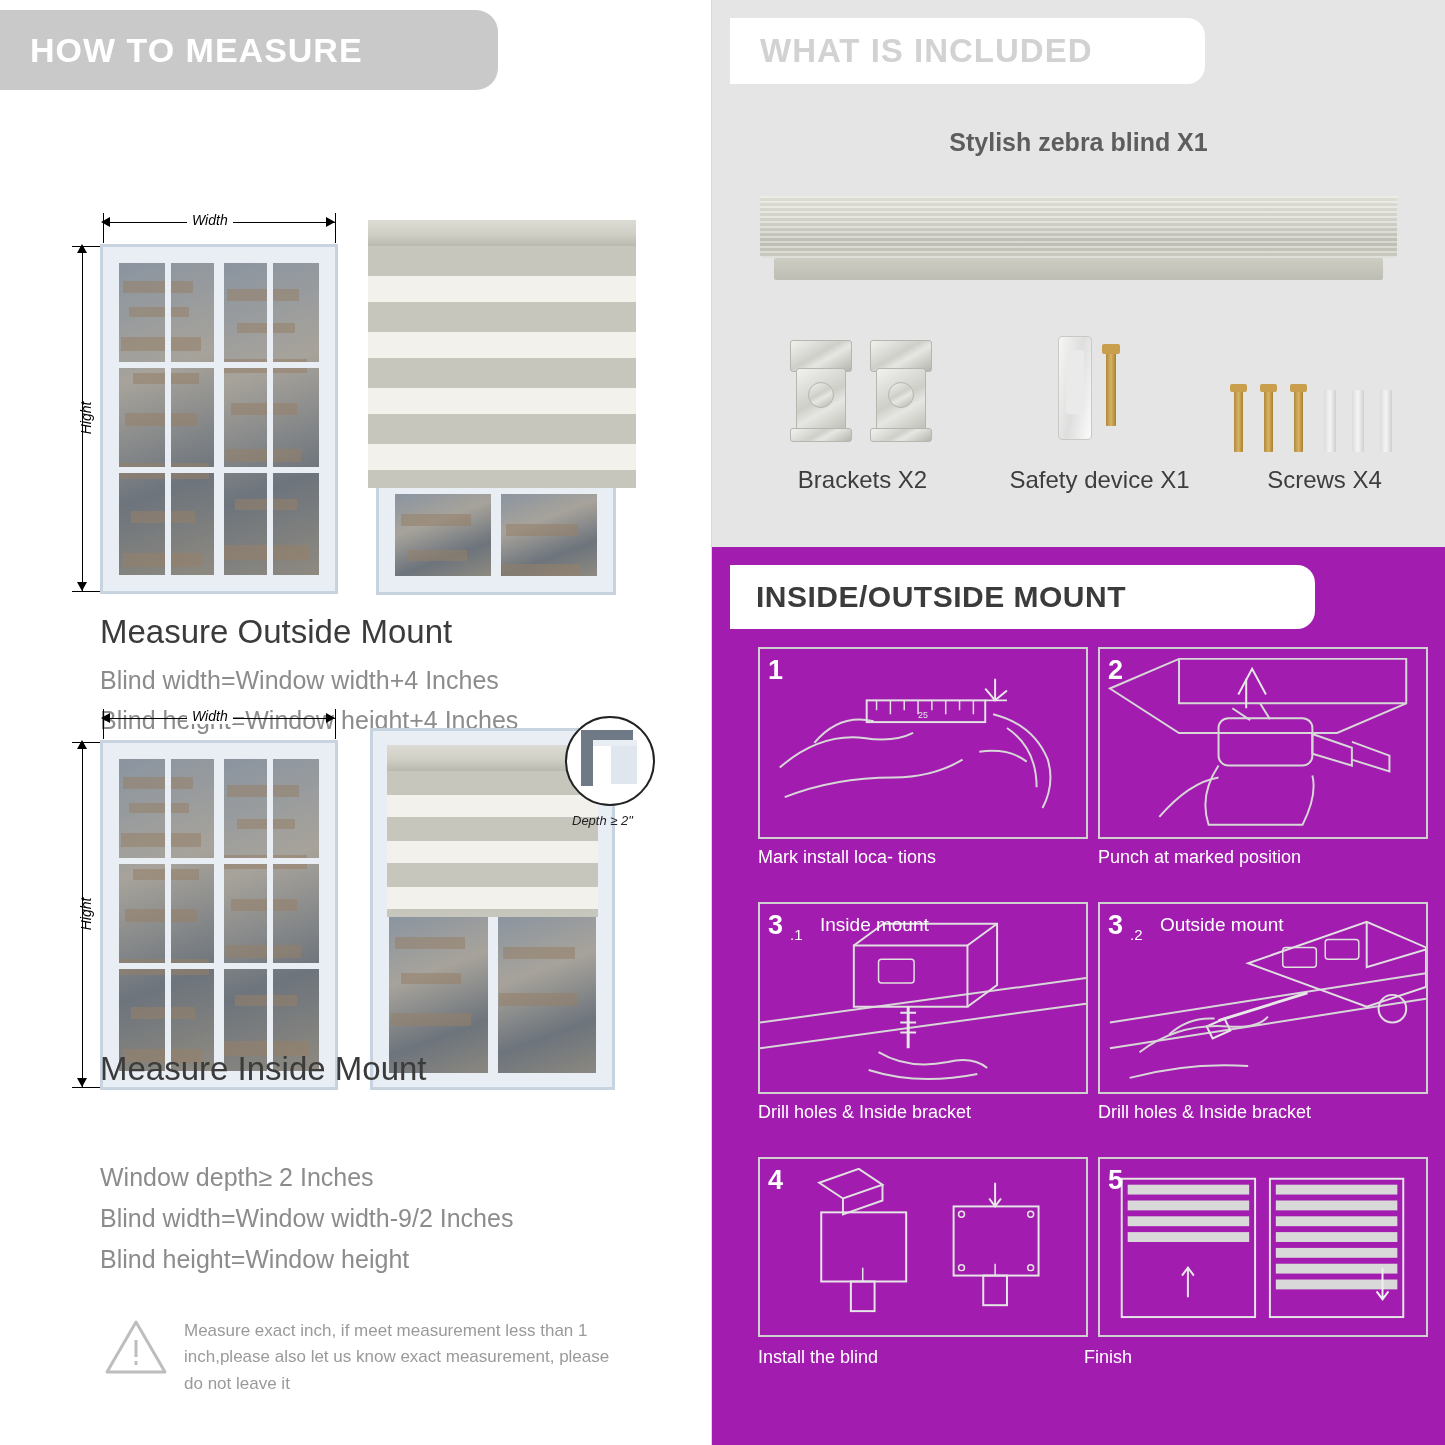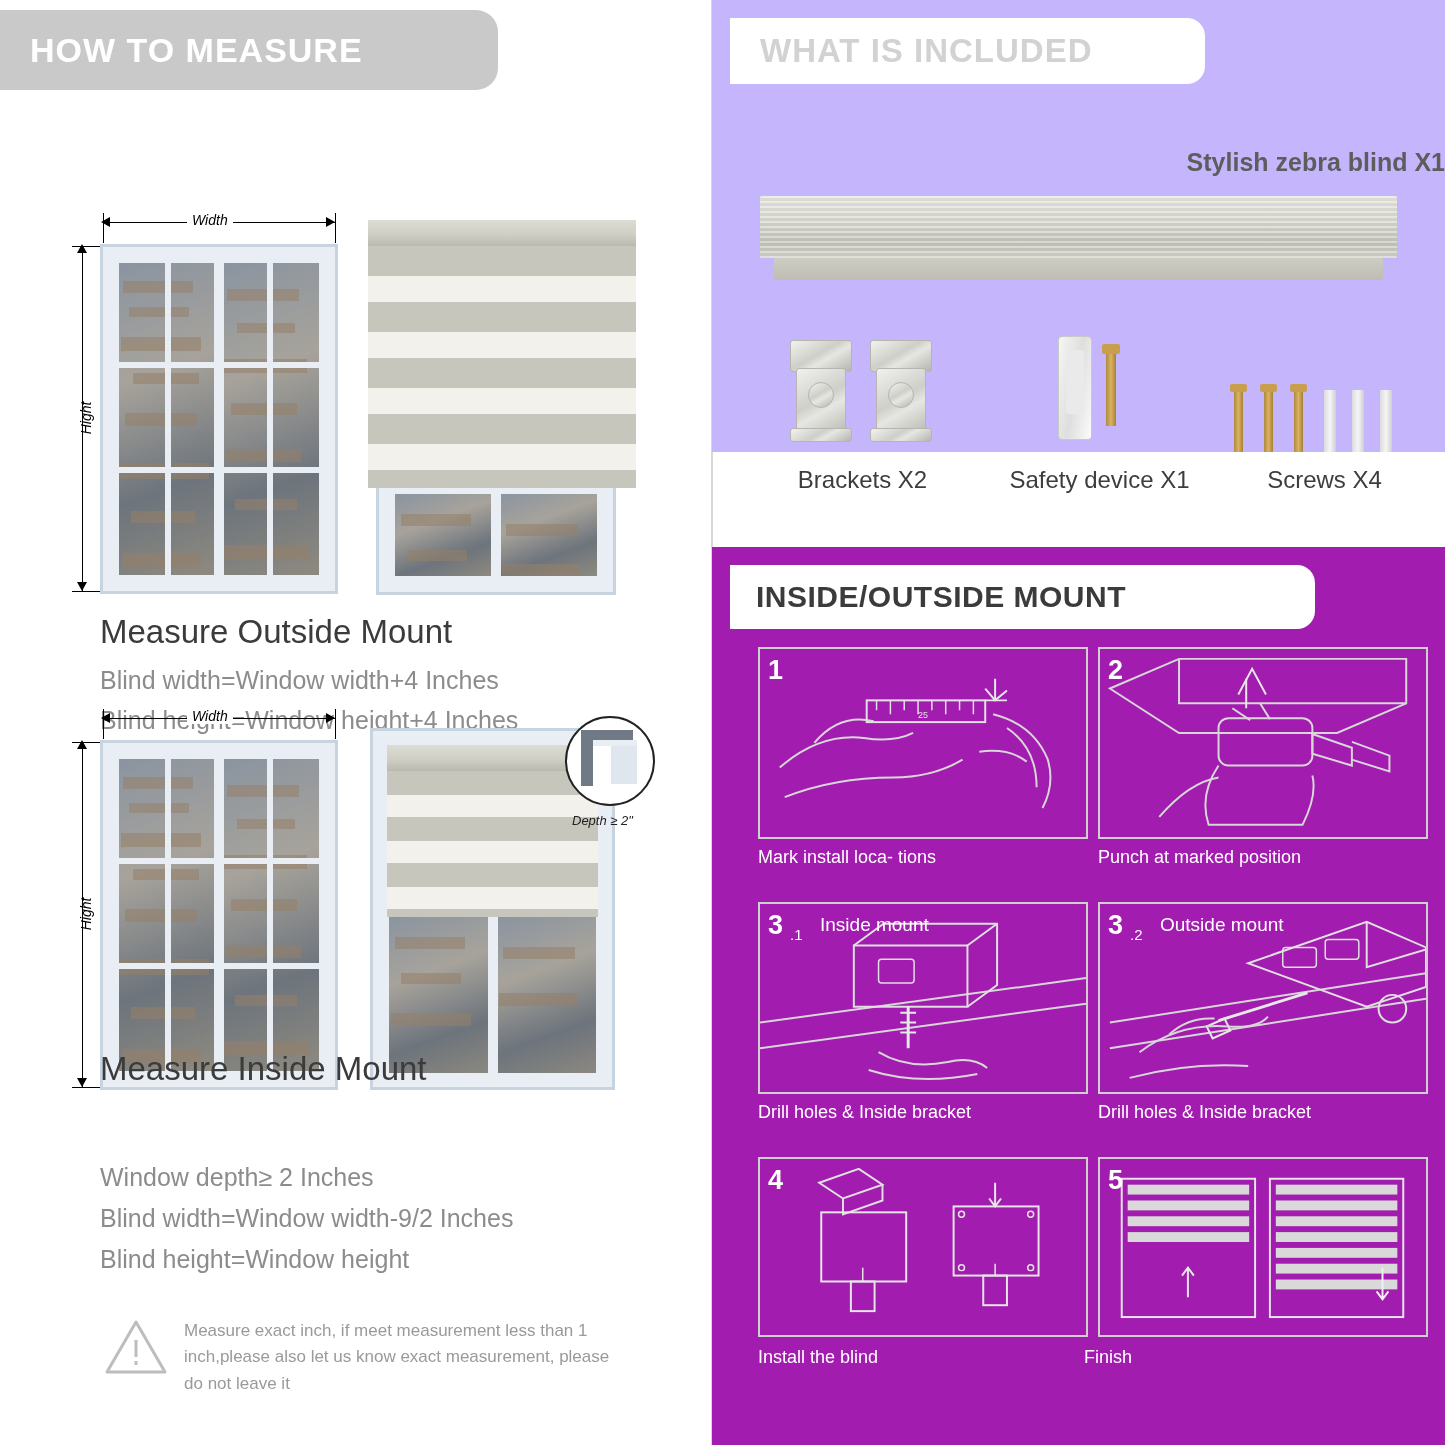--- a/index.html
+++ b/index.html
@@ -85,21 +85,21 @@
 
   
   .depth-circle {
     position:absolute; border:2px solid #222; border-radius:50%;
     background:#fff; overflow:hidden;
   }
   .depth-label { position:absolute; font-size:13px; color:#222; }
 
   
   .right-col { position:absolute; left:712px; top:0; width:733px; height:1445px; }
-  .incl-panel { position:absolute; left:0; top:0; width:733px; height:452px; background:#c4b5fd; }
+  .incl-panel { position:absolute; left:0; top:0; width:733px; height:547px; background:#e5e5e5; }
   .hdr-incl {
     position:absolute; left:18px; top:18px; width:475px; height:66px;
     background:#ffffff; border-radius:0 18px 18px 0;
     display:flex; align-items:center; padding-left:30px;
     color:#d2d2d2; font-size:33px; font-weight:bold; letter-spacing:1px;
   }
   .incl-title { position:absolute; width:100%; text-align:center; font-size:25px; color:#5d5d5d; font-weight:bold; }
 
   .headrail {
     position:absolute;
@@ -332,21 +332,21 @@
 
   <div class="divider-v"></div>
 
   <div class="right-col">
 
     <div class="incl-panel">
       <div class="hdr-incl">
         <span>WHAT IS INCLUDED</span>
       </div>
 
-      <div class="incl-title" style="top:148px;text-align:right;">Stylish zebra blind X1</div>
+      <div class="incl-title" style="top:128px;">Stylish zebra blind X1</div>
 
       <div>
         <div class="headrail" style="left:48px;top:196px;width:637px;height:62px;"></div>
         <div class="headrail-b" style="left:62px;top:258px;width:609px;height:22px;"></div>
         <div style="position:absolute;left:48px;top:196px;width:637px;height:62px;
              background:repeating-linear-gradient(180deg, rgba(255,255,255,.35) 0 2px, rgba(0,0,0,.03) 2px 5px);"></div>
       </div>
 
       <div>
         <div class="bracket" style="left:78px;top:340px;width:62px;height:32px;"></div>

